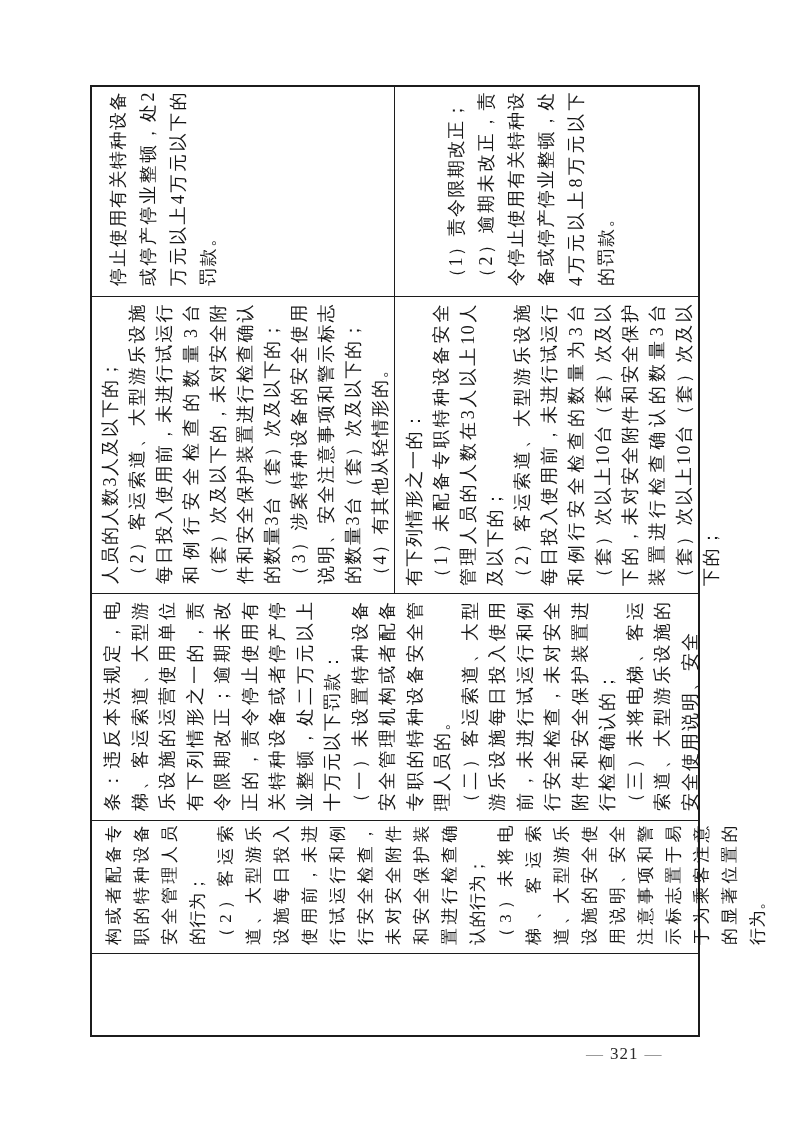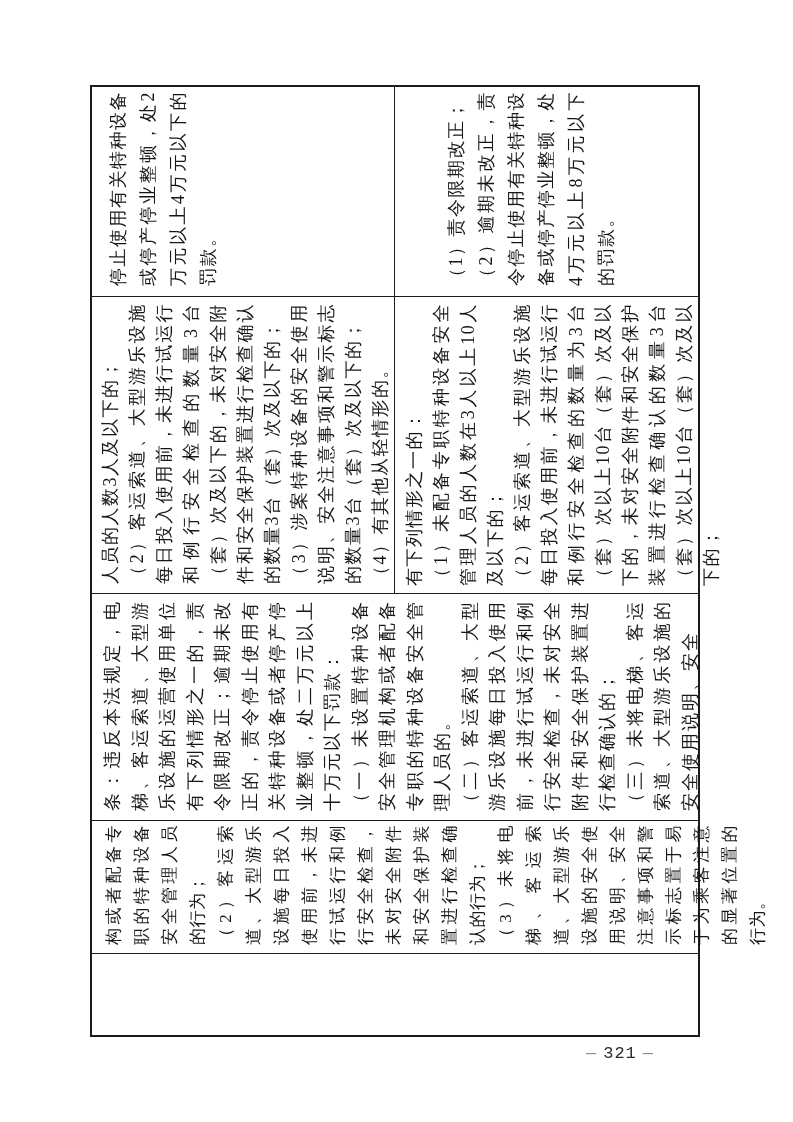--- a/index.html
+++ b/index.html
@@ -42,21 +42,21 @@
   .para {
     margin: 0;
     font-size: inherit;
     text-align: justify;
     word-break: break-all;
   }
   .page-num {
     position: absolute;
     left: 580px;
     top: 1044px;
-    font-family: Liberation Mono, monospace;
+    font-family: Liberation Serif, serif;
     font-size: 17px;
     color: #2b2b2b;
     letter-spacing: 1px;
     white-space: nowrap;
   }
   .page-num .dash { color: #8b8b8b; padding: 0 6px; }
 </style>
 </head>
 <body>
 

